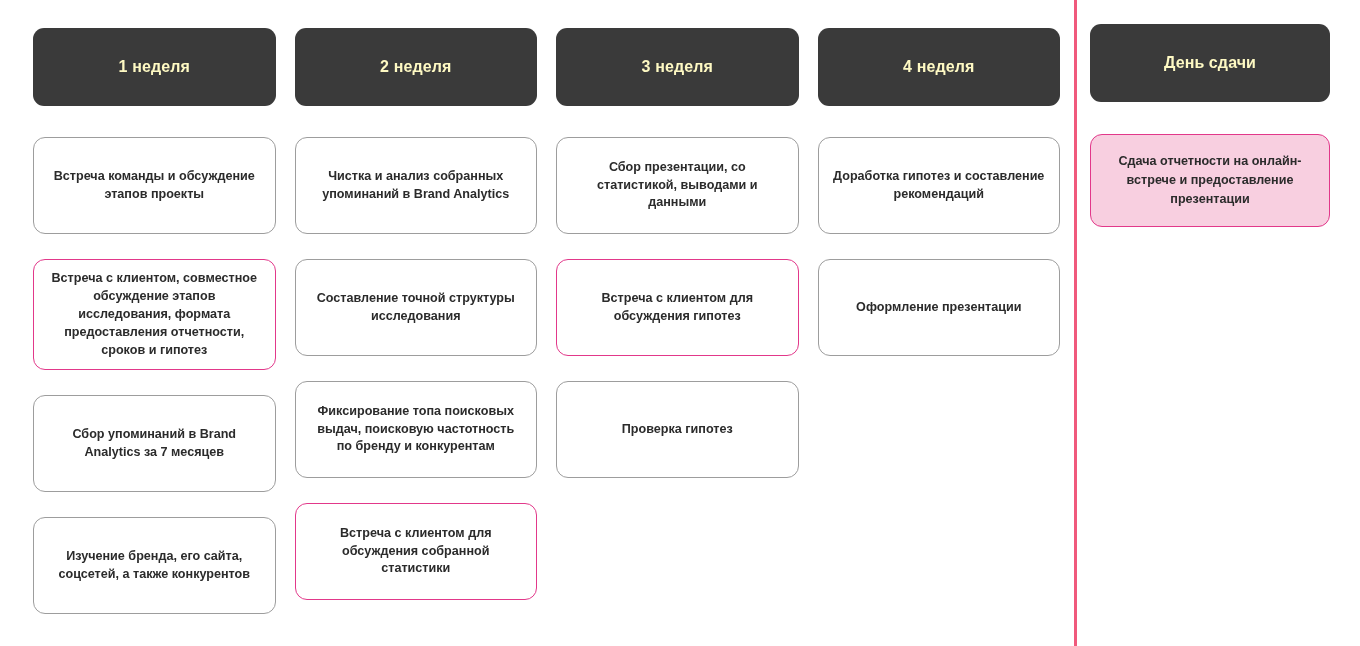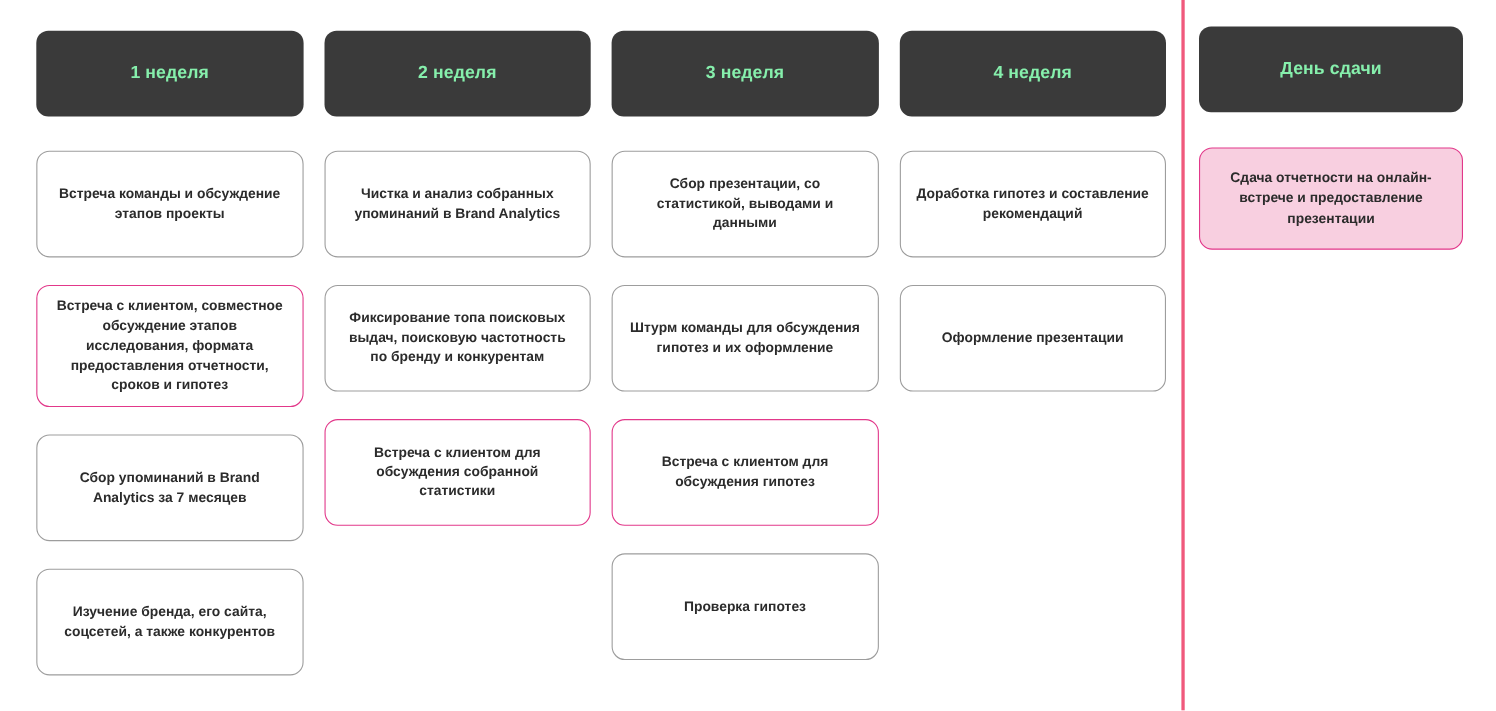--- a/index.html
+++ b/index.html
@@ -36,21 +36,21 @@
     display: flex;
     flex-direction: column;
     gap: 0;
   }
 
   .col-header {
     margin-top: 28px;
     height: 78px;
     background: #3a3a3a;
     border-radius: 11px;
-    color: #86efac;
+    color: #fef9c3;
     display: flex;
     align-items: center;
     justify-content: center;
     font-size: 16px;
     font-weight: bold;
     letter-spacing: 0.1px;
   }
 
   .cards {
     margin-top: 31px;
@@ -133,30 +133,30 @@
         <div class="card highlight">Встреча с клиентом, совместное обсуждение этапов исследования, формата предоставления отчетности, сроков и гипотез</div>
         <div class="card">Сбор упоминаний в Brand Analytics за 7 месяцев</div>
         <div class="card">Изучение бренда, его сайта, соцсетей, а также конкурентов</div>
       </div>
     </div>
 
     <div class="column">
       <div class="col-header">2 неделя</div>
       <div class="cards">
         <div class="card">Чистка и анализ собранных упоминаний в Brand Analytics</div>
+        <div class="card">Составление точной структуры исследования</div>
         <div class="card">Фиксирование топа поисковых выдач, поисковую частотность по бренду и конкурентам</div>
         <div class="card highlight">Встреча с клиентом для обсуждения собранной статистики</div>
       </div>
     </div>
 
     <div class="column">
       <div class="col-header">3 неделя</div>
       <div class="cards">
         <div class="card">Сбор презентации, со статистикой, выводами и данными</div>
-        <div class="card">Штурм команды для обсуждения гипотез и их оформление</div>
         <div class="card highlight">Встреча с клиентом для обсуждения гипотез</div>
         <div class="card">Проверка гипотез</div>
       </div>
     </div>
 
     <div class="column">
       <div class="col-header">4 неделя</div>
       <div class="cards">
         <div class="card">Доработка гипотез и составление рекомендаций</div>
         <div class="card">Оформление презентации</div>

